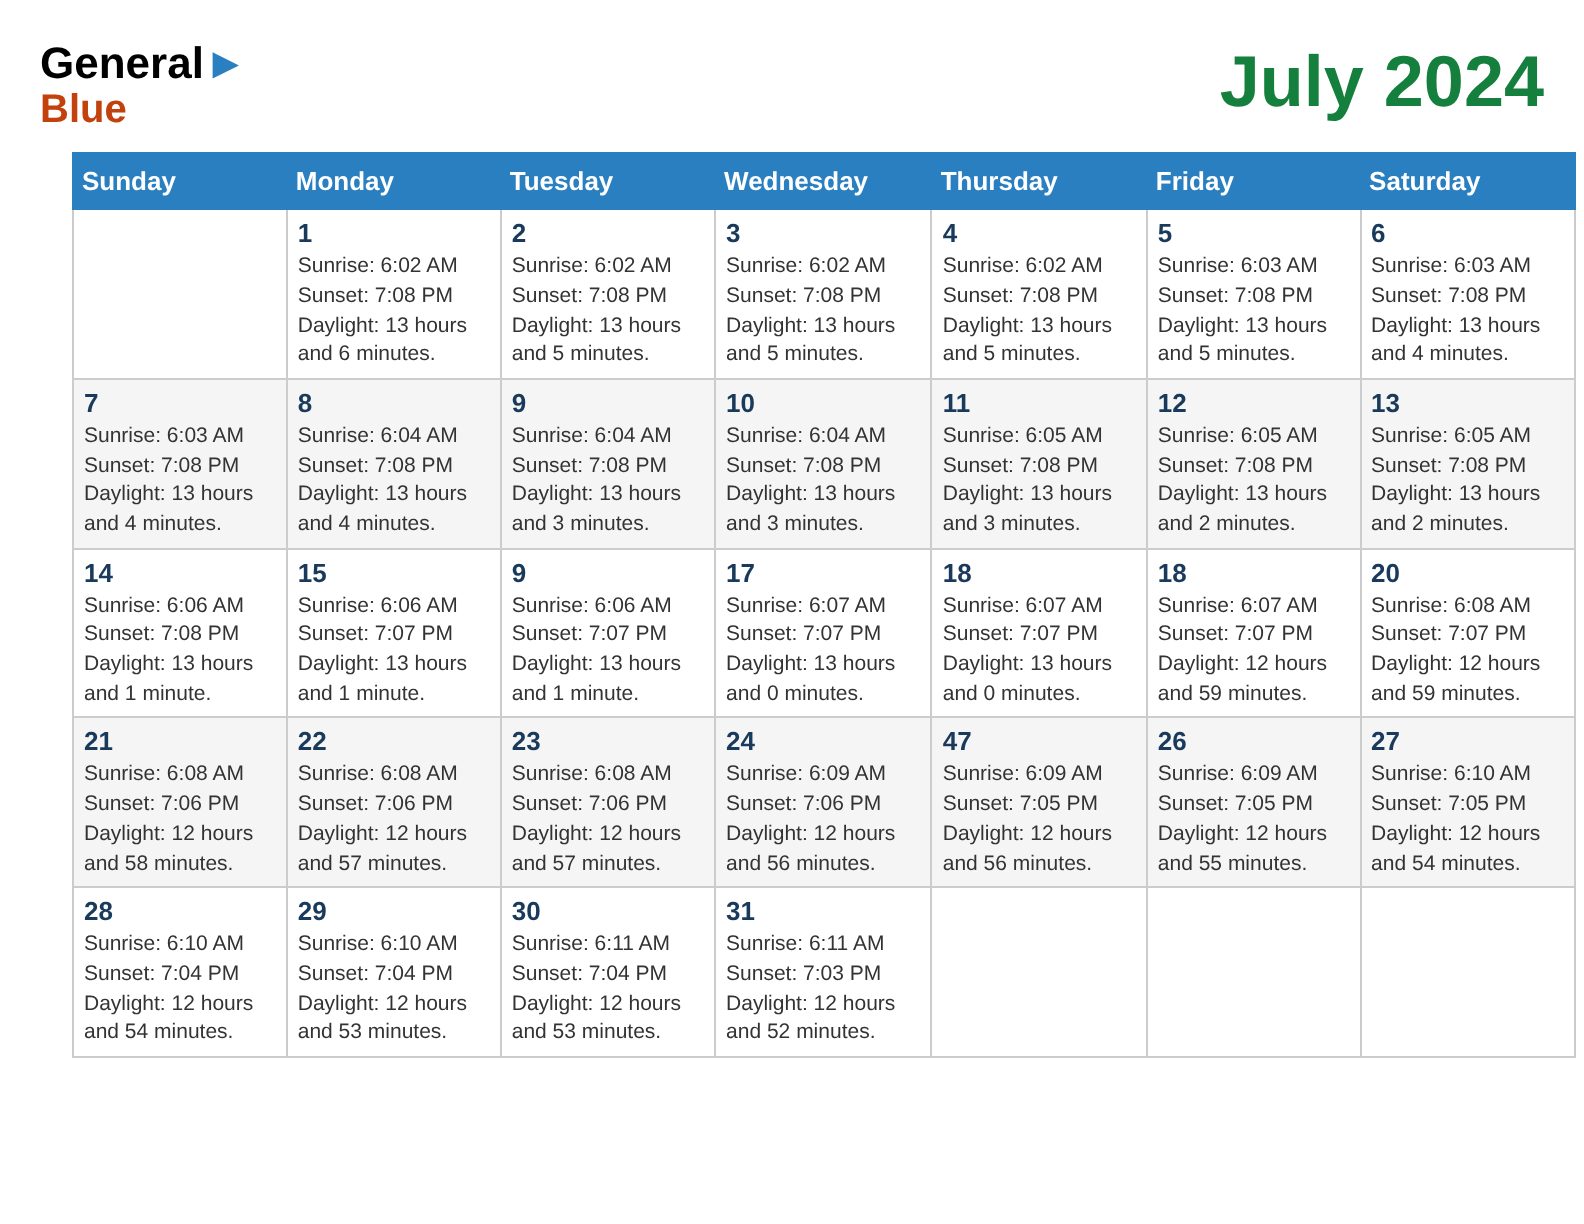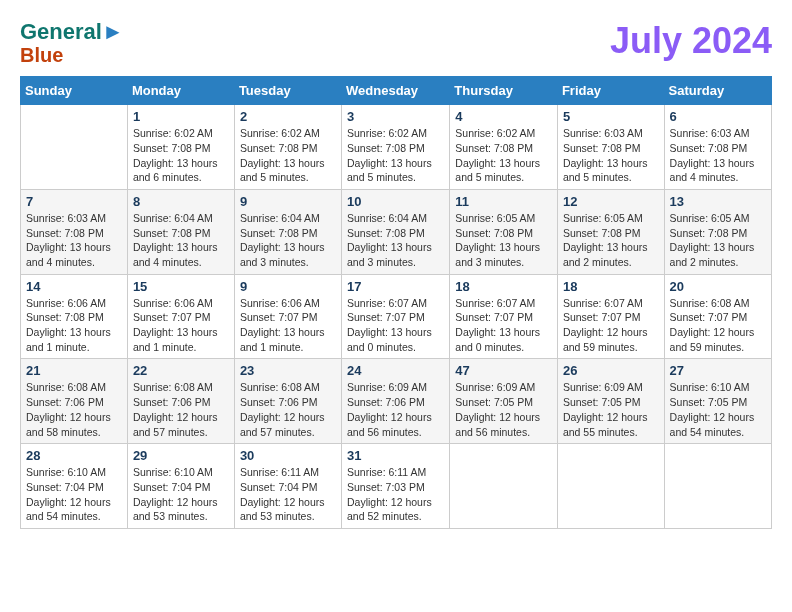--- a/index.html
+++ b/index.html
@@ -29,30 +29,31 @@
     }
     .logo-blue {
       color: #2a7fc1;
     }
     .title-block {
       text-align: right;
     }
     .month-year {
       font-size: 36px;
       font-weight: bold;
-      color: #8b5cf6;
+      color: #15803d;
     }
     .location {
       font-size: 16px;
       color: #333;
     }
     table {
       width: 100%;
       border-collapse: collapse;
       font-size: 11px;
+      margin-left: 16px;
     }
     thead tr th {
       background: #2a7fc1;
       color: #fff;
       padding: 6px 4px;
       text-align: left;
       font-size: 13px;
       font-weight: bold;
       border: 1px solid #2a7fc1;
     }
@@ -84,21 +85,21 @@
       background: #fff;
     }
   </style>
 </head>
 <body>
 
 <div class="header">
   <div class="logo">
     <div style="display:flex;align-items:center;gap:2px;">
       <span class="logo-text">
-        <span style="color:#0f766e;">General</span><span style="color:#2a7fc1;">►</span>
+        <span style="color:#000000;">General</span><span style="color:#2a7fc1;">►</span>
       </span>
     </div>
     <span class="logo-text logo-blue" style="font-size:20px;font-weight:bold;color:#c2410c;">Blue</span>
   </div>
   <div class="title-block">
     <div class="month-year">July 2024</div>
   </div>
 </div>
 
 <table>

